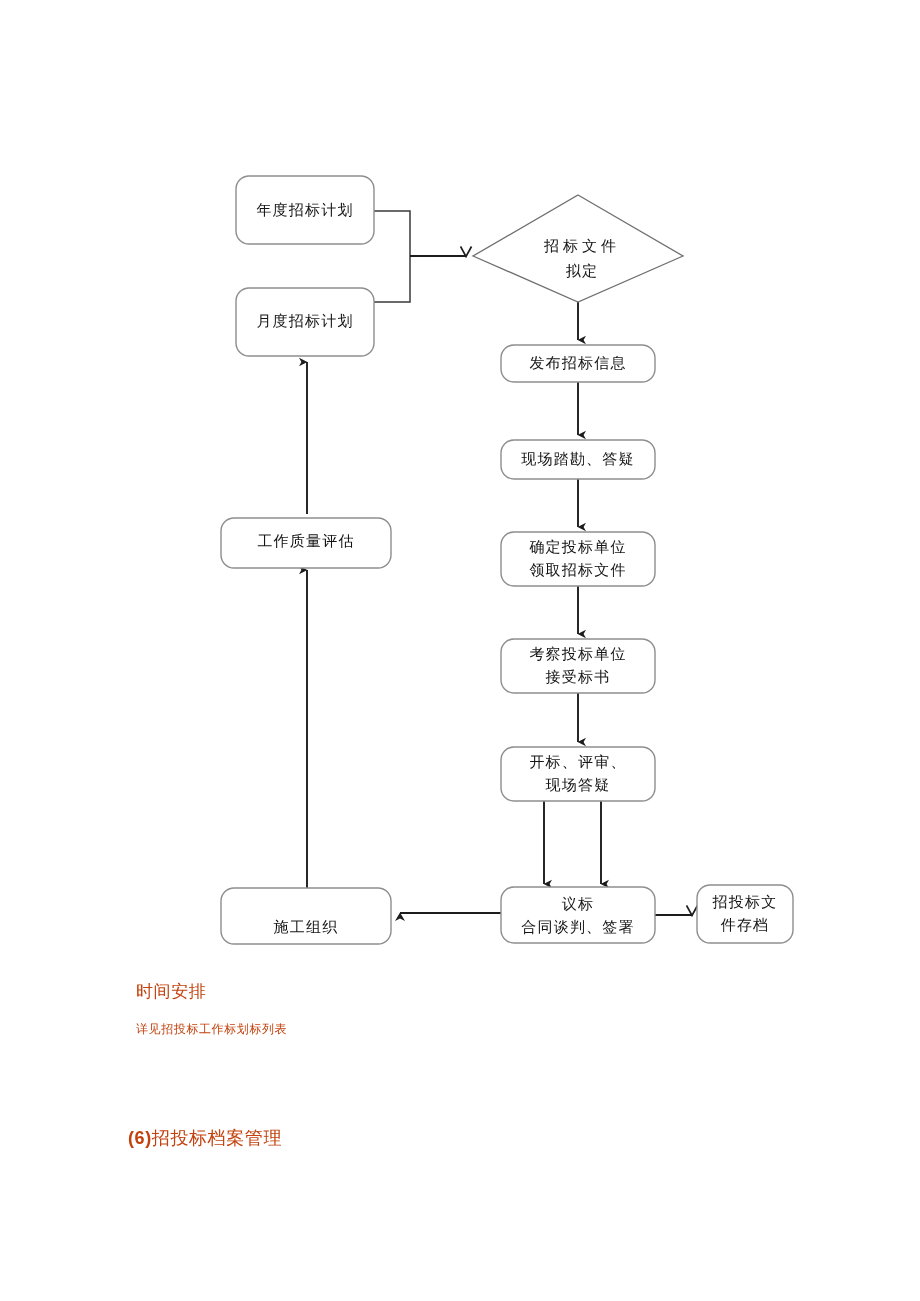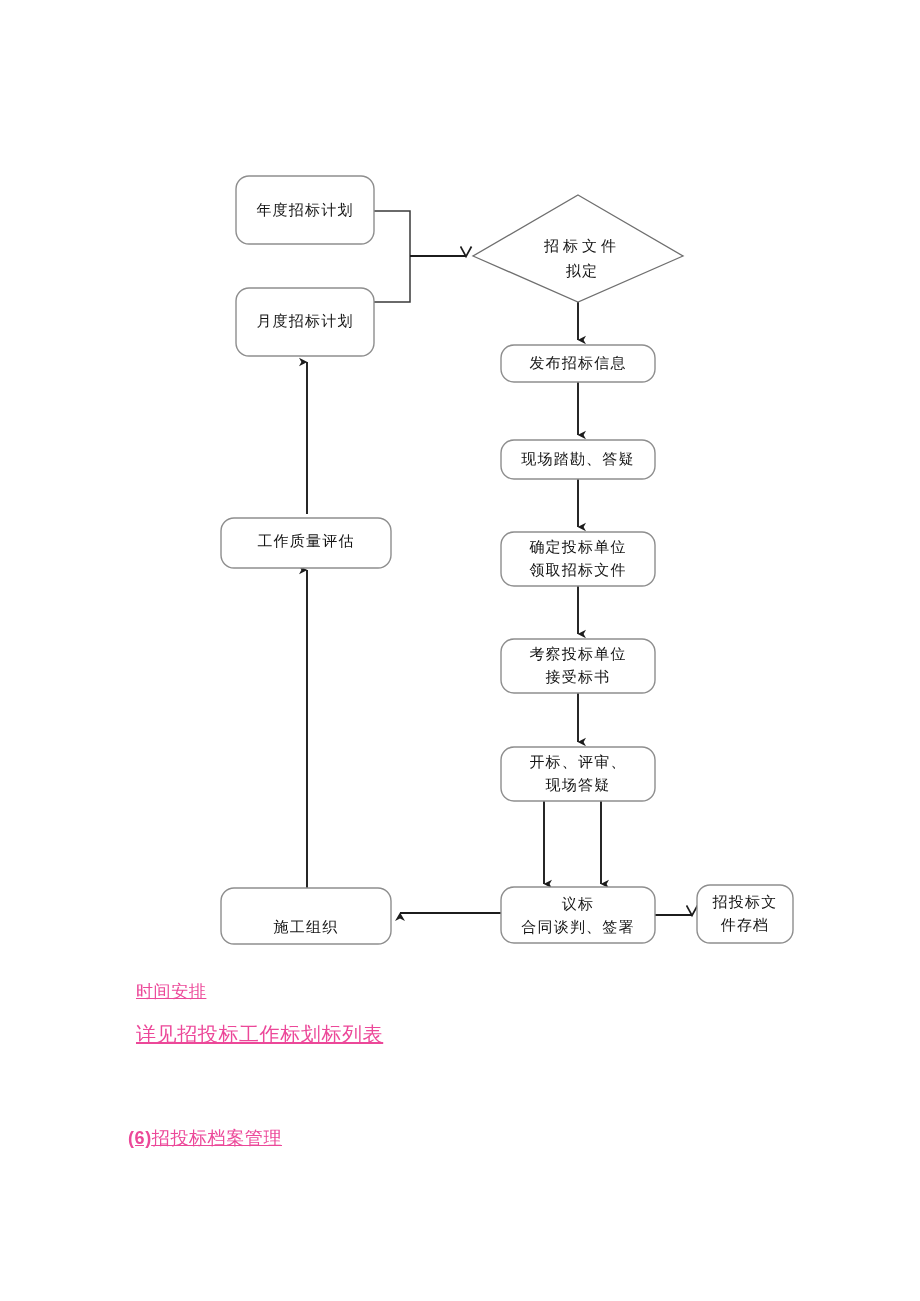--- a/index.html
+++ b/index.html
@@ -20,28 +20,27 @@
     position: absolute;
     left: 0;
     top: 0;
     width: 920px;
     height: 1301px;
   }
 
   .doc-text {
     position: absolute;
     font-family: "Liberation Serif", "DejaVu Serif", serif;
-    color: #ec4899;
+    color: #c2410c;
     white-space: nowrap;
     letter-spacing: 0.6px;
-    text-decoration: underline;
   }
 
   .doc-text.t-time-label   { left: 136px; top: 980px;  font-size: 17px; }
-  .doc-text.t-time-detail  { left: 136px; top: 1021px; font-size: 20px; }
+  .doc-text.t-time-detail  { left: 136px; top: 1021px; font-size: 12px; }
   .doc-text.t-section      { left: 128px; top: 1126px; font-size: 18px; }
   .doc-text.t-section .num { font-weight: bold; font-family: "Liberation Sans", sans-serif; }
 
   
   .node-text {
     font-family: "Liberation Serif", "DejaVu Serif", serif;
     font-size: 15px;
     fill: #141414;
     text-anchor: middle;
     letter-spacing: 1.2px;

